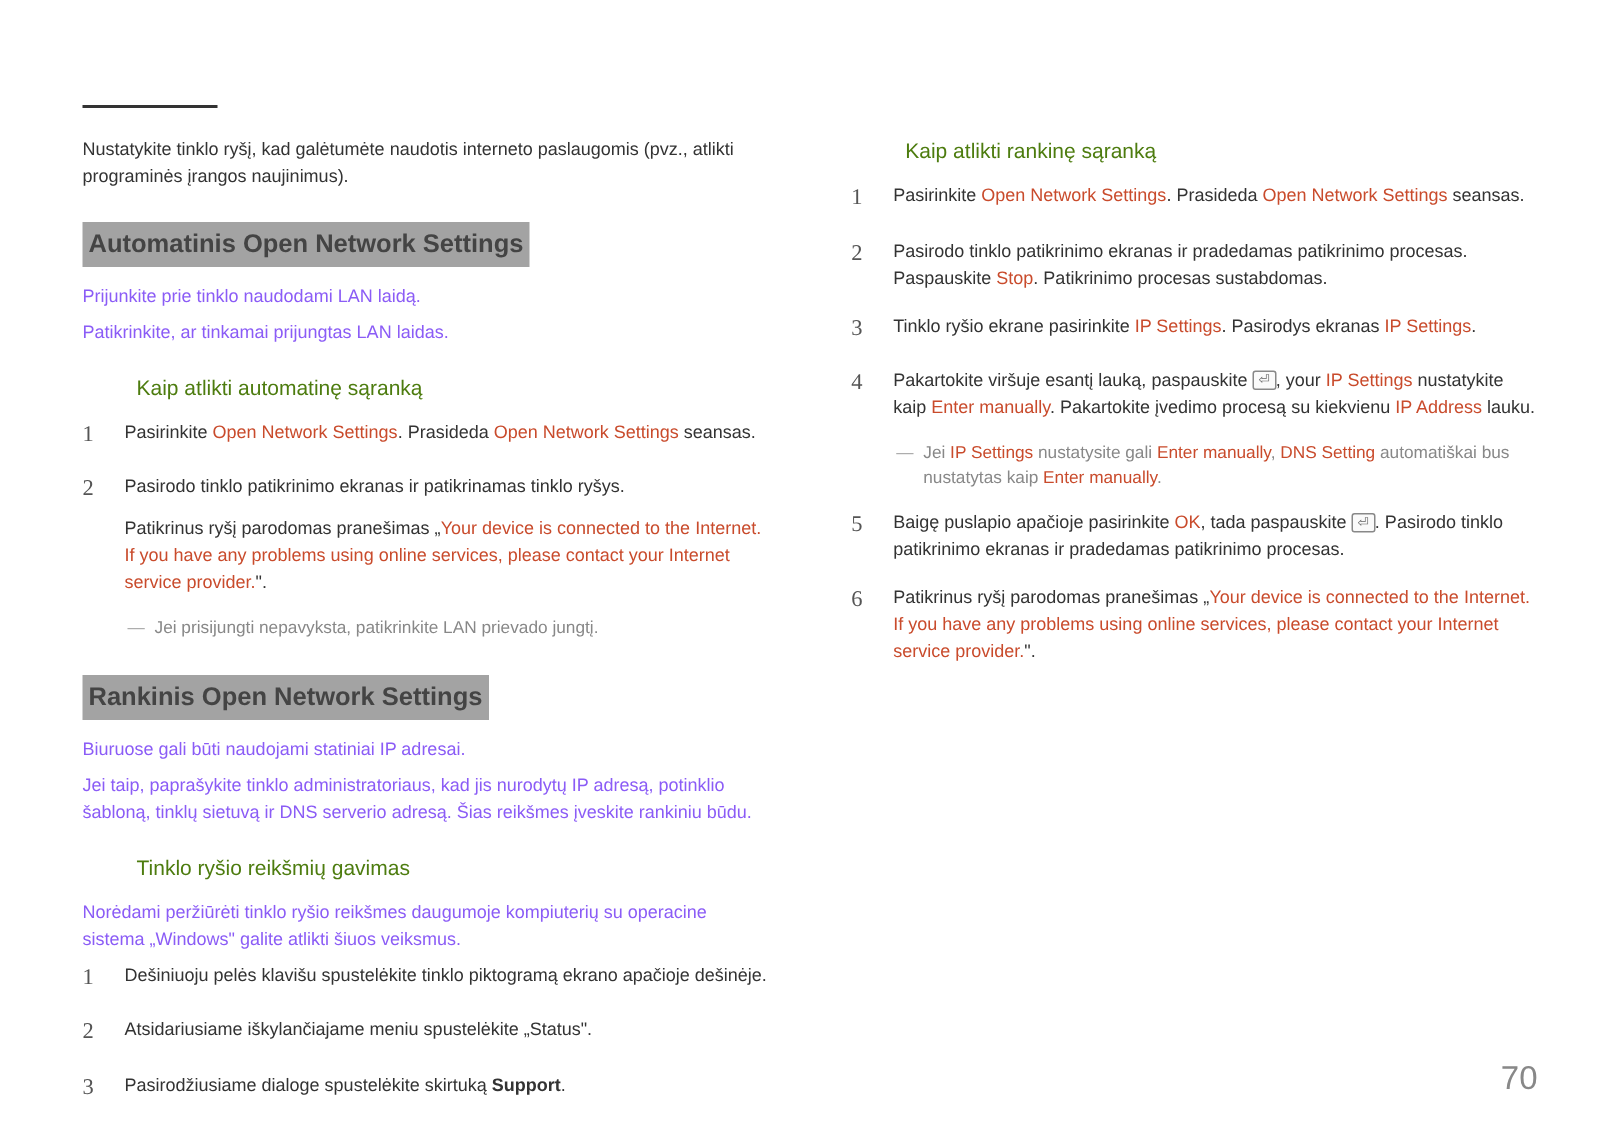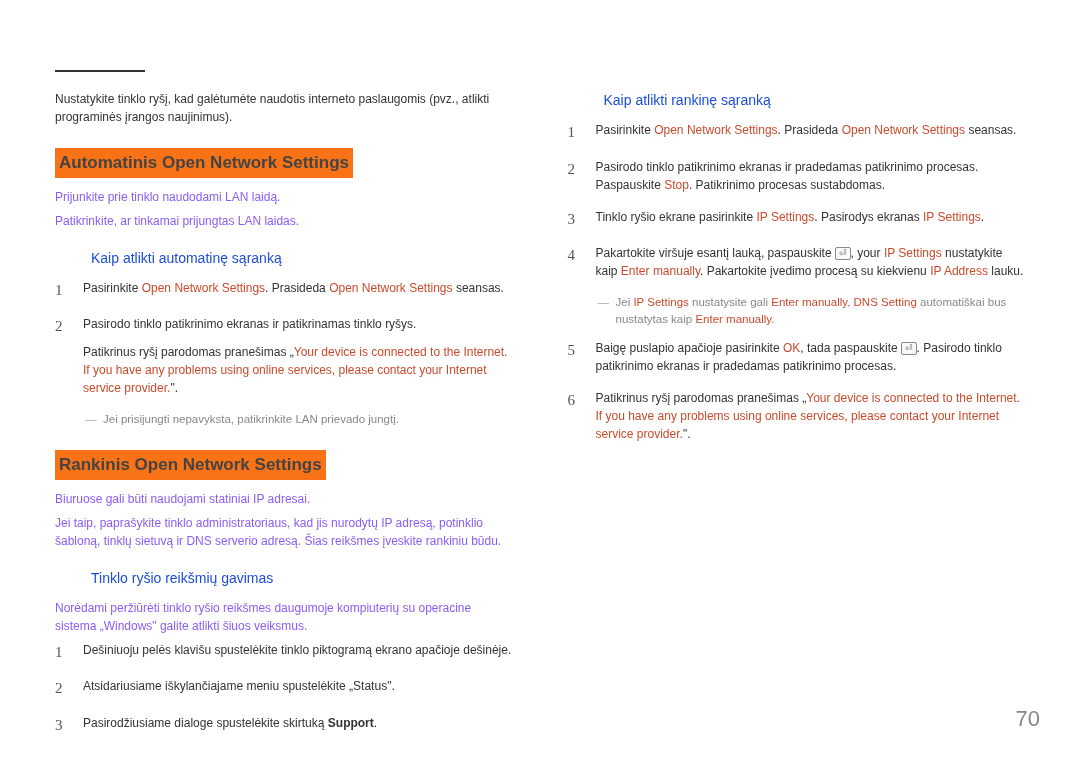--- a/index.html
+++ b/index.html
@@ -23,32 +23,32 @@
   }
   .columns {
     display: flex;
     gap: 55px;
     margin-top: 40px;
   }
   .col { flex: 1; min-width: 0; }
   .intro { margin-bottom: 22px; color: #333; }
   h2.hl {
     display: inline-block;
-    background: #f97316;
+    background: #a3a3a3;
     color: #444;
     font-size: 17px;
     font-weight: 600;
     padding: 2px 4px;
     margin-bottom: 10px;
   }
   .para { margin-bottom: 6px; color: #8b5cf6; }
   h3.sub {
     font-size: 14px;
     font-weight: 500;
-    color: #1d4ed8;
+    color: #4d7c0f;
     margin-top: 18px;
     margin-bottom: 10px;
     padding-left: 36px;
   }
   .steps { list-style: none; }
   .steps li {
     display: flex;
     gap: 14px;
     margin-bottom: 14px;
   }
@@ -98,21 +98,21 @@
     font-size: 9px;
     line-height: 1;
     padding: 1px 3px;
     vertical-align: 1px;
     color: #666;
     background: #fafafa;
   }
   .page-number {
     position: absolute;
     bottom: 28px;
-    right: 40px;
+    right: 55px;
     font-size: 22px;
     color: #888;
     font-weight: 300;
   }
   .section-gap { height: 14px; }
 </style>
 </head>
 <body>
 
 <div class="top-rule"></div>

